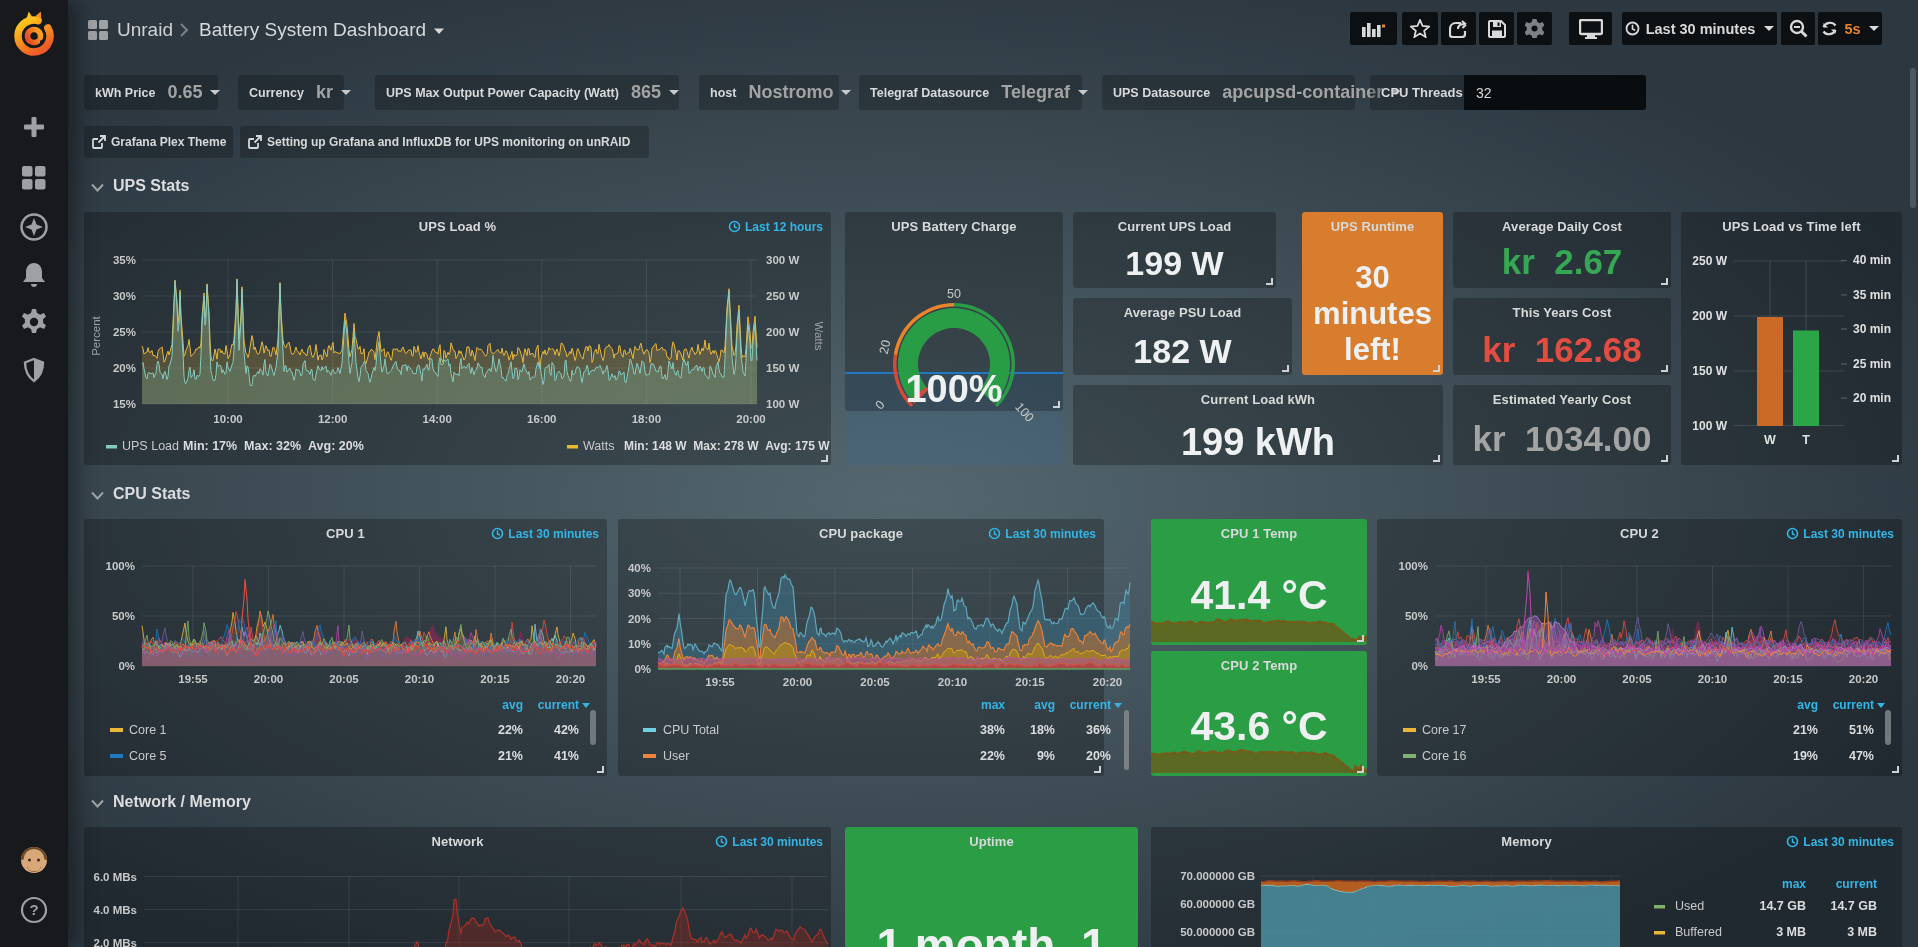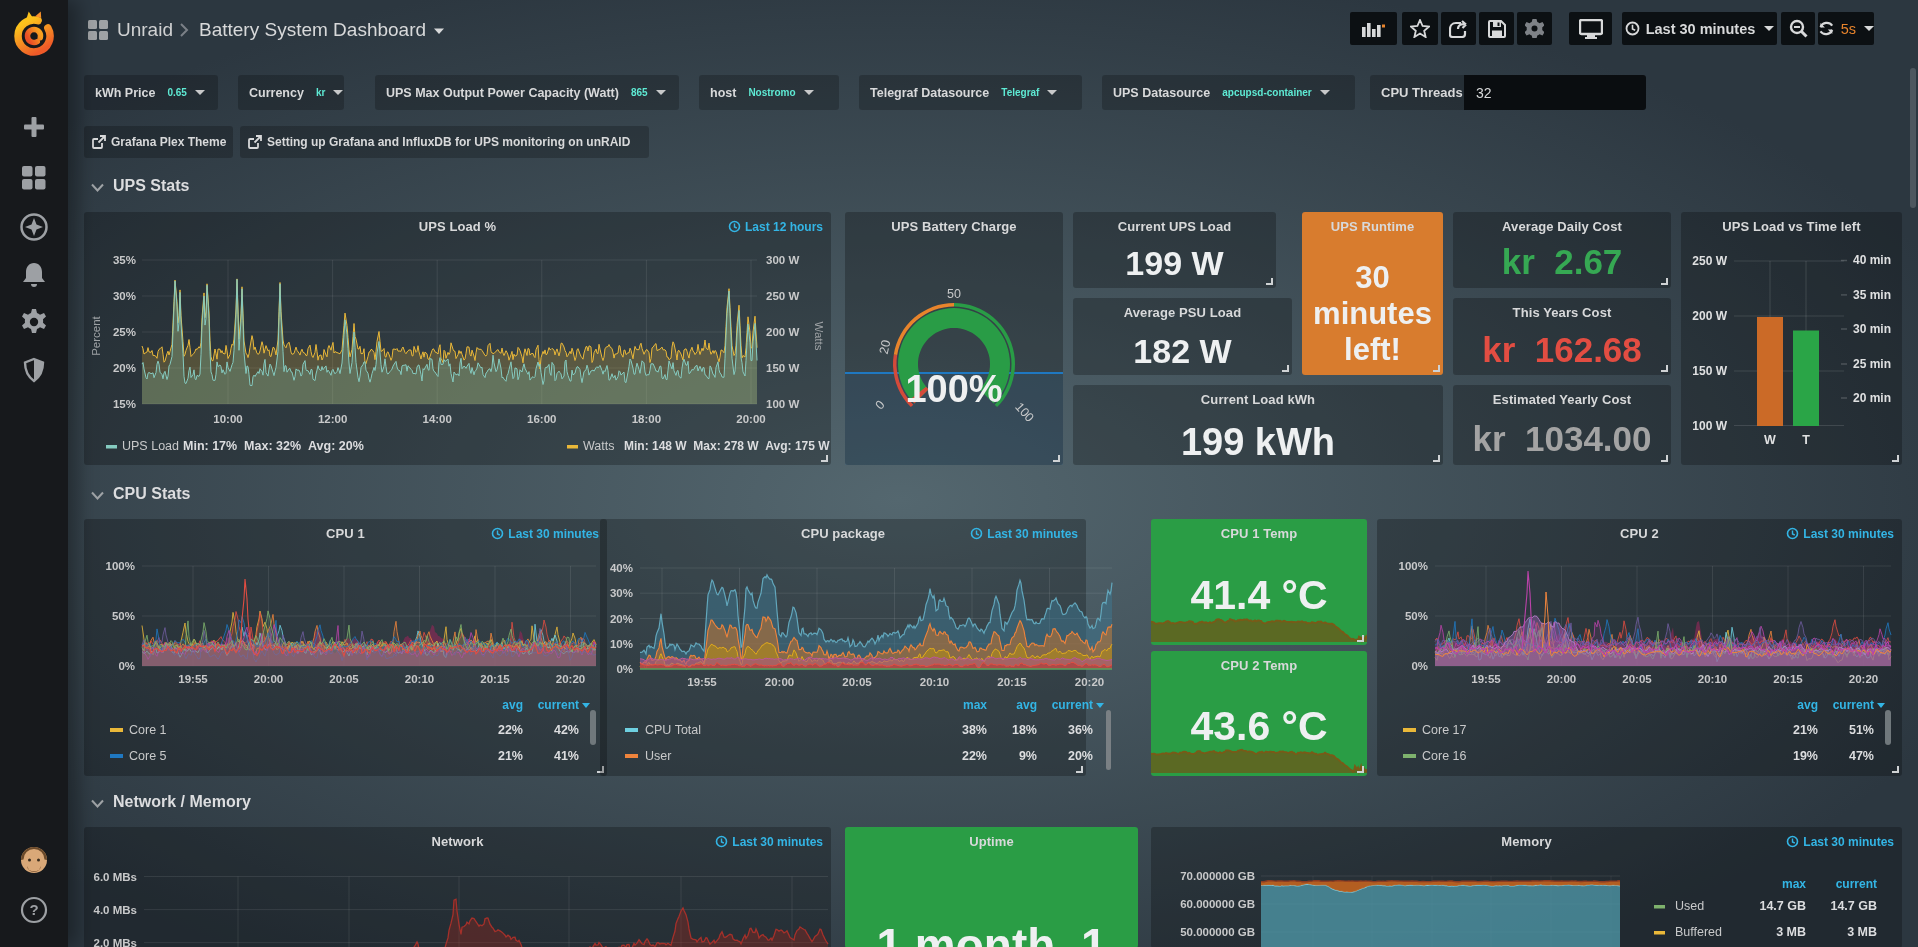--- a/index.html
+++ b/index.html
@@ -7,21 +7,21 @@
 #bg{position:absolute;inset:0;background:radial-gradient(1150px 550px at 900px 500px,#54676f 0%,#2c3740 100%)}
 #sidebar{position:absolute;left:0;top:0;width:68px;height:947px;background:#17191c;box-shadow:10px 0 18px rgba(0,0,0,0.34);z-index:50}
 .sbicon{position:absolute;left:0;width:68px;text-align:center;color:#9da0a4}
 .panel{position:absolute;background:rgba(0,0,0,0.25);border-radius:3px}
 .ptitle{position:absolute;top:7px;left:0;right:0;text-align:center;font-size:13px;font-weight:bold;color:#d8d9da;letter-spacing:0.1px}
 .trange{position:absolute;top:8px;right:8px;font-size:12px;font-weight:bold;color:#33b5e5}
 .corner{position:absolute;right:3px;bottom:3px;width:7px;height:7px;border-right:2px solid #cfd2d4;border-bottom:2px solid #cfd2d4}
 .bigval{position:absolute;left:0;right:0;text-align:center;font-weight:bold;color:#eef0f1}
 .vbox{position:absolute;height:35px;background:rgba(0,0,0,0.22);border-radius:3px;display:flex;align-items:center;padding:0 11px;white-space:nowrap}
 .vlabel{font-size:12.5px;font-weight:bold;color:#d8d9da;margin-right:12px}
-.vval{font-size:10px;font-weight:bold;color:#5eead4}
+.vval{font-size:18px;font-weight:bold;color:#a3a3a3}
 .caret{display:inline-block;width:0;height:0;border-left:5px solid transparent;border-right:5px solid transparent;border-top:5px solid #c8c9ca;margin-left:8px;vertical-align:1px}
 .lnk{position:absolute;height:32px;background:rgba(0,0,0,0.22);border-radius:3px;display:flex;align-items:center;padding:0 8px;font-size:12px;font-weight:bold;color:#d8d9da;white-space:nowrap;overflow:hidden}
 .lnk svg{flex:none}
 .sect{position:absolute;font-size:16px;font-weight:bold;color:#dcdddf}
 .navbtn{position:absolute;top:12px;height:33px;background:#0c1013;border-radius:2px;color:#d8d9da;display:flex;align-items:center;justify-content:center}
 </style></head>
 <body>
 <div id="bg"></div>
 
 <div style="position:absolute;left:68px;top:0;width:1508px;height:60px">
@@ -95,21 +95,21 @@
         <path d="M7.5,3.8 L7.5,8 L10.2,9.2" fill="none" stroke="#d8d9da" stroke-width="1.6"></path>
       </svg>
    Last 30 minutes<span class="caret" style="border-top-color:#d8d9da;margin-left:9px"></span></div>
  <div class="navbtn" style="left:1781px;width:34px">
       <svg width="19" height="19" viewBox="0 0 19 19">
         <circle cx="8" cy="8" r="6" fill="none" stroke="#d8d9da" stroke-width="2.4"></circle>
         <path d="M12.5,12.5 L17.5,17.5" stroke="#d8d9da" stroke-width="3"></path>
         <path d="M5,8 L11,8" stroke="#d8d9da" stroke-width="2"></path>
       </svg>
     </div>
- <div class="navbtn" style="left:1818px;width:56px;font-size:14.5px;font-weight:normal">
+ <div class="navbtn" style="left:1818px;width:64px;font-size:14.5px;font-weight:bold">
    <svg width="17" height="17" viewBox="0 0 17 17" style="margin-right:6px">
         <g fill="none" stroke="#d8d9da" stroke-width="2.2">
           <path d="M14.5,5.5 A7,7 0 0 0 2.5,7"></path>
           <path d="M2.5,11.5 A7,7 0 0 0 14.5,10"></path>
         </g>
         <path d="M2.5,3 L2.5,7.5 L7,7.5 Z" fill="#d8d9da"></path>
         <path d="M14.5,14 L14.5,9.5 L10,9.5 Z" fill="#d8d9da"></path>
       </svg>
    <span style="color:#e8842c">5s</span>
       <span class="caret" style="border-top-color:#d8d9da;margin-left:8px"></span>
@@ -214,21 +214,21 @@
       <text x="731" y="124" fill="#9fa3a6" font-size="11.5" text-anchor="middle" transform="rotate(90 731 124)">Watts</text>
       <rect x="22" y="233" width="11" height="3.5" fill="#85cbc0"></rect>
       <text x="38" y="238" fill="#c8c9ca" font-size="12.5">UPS Load</text>
       <text x="99" y="238" fill="#dcdddf" font-size="12.5" font-weight="bold">Min: 17%&nbsp;&nbsp;Max: 32%&nbsp;&nbsp;Avg: 20%</text>
       <rect x="483" y="233" width="11" height="3.5" fill="#eab839"></rect>
       <text x="499" y="238" fill="#c8c9ca" font-size="12.5">Watts</text>
       <text x="540" y="238" fill="#dcdddf" font-size="12" font-weight="bold">Min: 148 W&nbsp;&nbsp;Max: 278 W&nbsp;&nbsp;Avg: 175 W</text>
     </svg>
     <div class="corner"></div>
   </div>
-<div class="panel " style="left:845px;top:212px;width:218px;height:253px;">
+<div class="panel " style="left:845px;top:212px;width:218px;height:199px;">
     <div class="ptitle" style="">UPS Battery Charge</div>
     <svg width="218" height="253" viewBox="0 0 218 253" style="position:absolute;left:0;top:0">
       <rect x="0" y="161" width="218" height="92" fill="rgba(31,120,193,0.10)"></rect>
       <line x1="0" y1="161" x2="218" y2="161" stroke="#1f78c1" stroke-width="2"></line>
       <path d="M69.4,191.6 L66.1,188.0 L63.1,184.1 L60.5,180.0 L58.2,175.7 L56.4,171.2 L54.9,166.5 L53.9,161.7 L53.2,156.9 L53.0,152.0 L53.2,147.1 L53.9,142.3 L54.9,137.5 L56.4,132.8 L58.2,128.3 L60.5,124.0 L63.1,119.9 L66.1,116.0 L69.4,112.4 L73.0,109.1 L76.9,106.1 L81.0,103.5 L85.3,101.2 L89.8,99.4 L94.5,97.9 L99.3,96.9 L104.1,96.2 L109.0,96.0 L113.9,96.2 L118.7,96.9 L123.5,97.9 L128.2,99.4 L132.7,101.2 L137.0,103.5 L141.1,106.1 L145.0,109.1 L148.6,112.4 L151.9,116.0 L154.9,119.9 L157.5,124.0 L159.8,128.3 L161.6,132.8 L163.1,137.5 L164.1,142.3 L164.8,147.1 L165.0,152.0 L164.8,156.9 L164.1,161.7 L163.1,166.5 L161.6,171.2 L159.8,175.7 L157.5,180.0 L154.9,184.1 L151.9,188.0 L148.6,191.6 L134.5,177.5 L136.6,175.1 L138.5,172.6 L140.2,170.0 L141.6,167.2 L142.8,164.3 L143.8,161.3 L144.5,158.3 L144.9,155.1 L145.0,152.0 L144.9,148.9 L144.5,145.7 L143.8,142.7 L142.8,139.7 L141.6,136.8 L140.2,134.0 L138.5,131.4 L136.6,128.9 L134.5,126.5 L132.1,124.4 L129.6,122.5 L127.0,120.8 L124.2,119.4 L121.3,118.2 L118.3,117.2 L115.3,116.5 L112.1,116.1 L109.0,116.0 L105.9,116.1 L102.7,116.5 L99.7,117.2 L96.7,118.2 L93.8,119.4 L91.0,120.8 L88.4,122.5 L85.9,124.4 L83.5,126.5 L81.4,128.9 L79.5,131.4 L77.8,134.0 L76.4,136.8 L75.2,139.7 L74.2,142.7 L73.5,145.7 L73.1,148.9 L73.0,152.0 L73.1,155.1 L73.5,158.3 L74.2,161.3 L75.2,164.3 L76.4,167.2 L77.8,170.0 L79.5,172.6 L81.4,175.1 L83.5,177.5 Z" fill="#299c46"></path>
       <path d="M69.4,191.6 L67.4,189.5 L65.5,187.2 L81.0,174.7 L82.2,176.1 L83.5,177.5 Z" fill="#d44a3a"></path>
       <path d="M65.9,195.1 L62.0,190.9 L58.5,186.3 L55.5,181.4 L53.0,176.2 L51.0,170.9 L49.5,165.3 L48.5,159.6 L48.0,153.9 L48.1,148.2 L48.8,142.5 L52.2,143.0 L51.6,148.4 L51.5,153.8 L52.0,159.2 L52.9,164.5 L54.3,169.8 L56.2,174.8 L58.6,179.7 L61.4,184.3 L64.7,188.7 L68.3,192.7 Z" fill="#d44a3a"></path>
       <path d="M48.8,142.5 L49.8,137.2 L51.4,132.0 L53.4,127.0 L55.8,122.2 L58.6,117.6 L61.8,113.3 L65.4,109.3 L69.4,105.6 L73.6,102.3 L78.2,99.4 L82.9,96.9 L87.9,94.8 L93.0,93.1 L98.3,91.9 L103.6,91.2 L109.0,91.0 L109.0,94.5 L103.9,94.7 L98.9,95.4 L93.9,96.5 L89.1,98.1 L84.4,100.0 L79.9,102.4 L75.7,105.2 L71.7,108.3 L67.9,111.7 L64.6,115.5 L61.5,119.6 L58.8,123.9 L56.5,128.4 L54.7,133.2 L53.2,138.0 L52.2,143.0 Z" fill="#e8842c"></path>
       <path d="M109.0,91.0 L114.3,91.2 L119.6,91.9 L124.8,93.1 L129.9,94.7 L134.8,96.7 L139.5,99.2 L144.0,102.0 L148.2,105.3 L152.1,108.9 L155.7,112.8 L159.0,117.0 L161.8,121.5 L164.3,126.2 L166.3,131.1 L167.9,136.2 L169.1,141.4 L169.8,146.7 L170.0,152.0 L169.8,157.3 L169.1,162.6 L167.9,167.8 L166.3,172.9 L164.3,177.8 L161.8,182.5 L159.0,187.0 L155.7,191.2 L152.1,195.1 L149.7,192.7 L153.0,189.0 L156.1,185.0 L158.8,180.8 L161.1,176.3 L163.0,171.7 L164.5,166.9 L165.6,162.0 L166.3,157.0 L166.5,152.0 L166.3,147.0 L165.6,142.0 L164.5,137.1 L163.0,132.3 L161.1,127.7 L158.8,123.2 L156.1,119.0 L153.0,115.0 L149.7,111.3 L146.0,108.0 L142.0,104.9 L137.8,102.2 L133.3,99.9 L128.7,98.0 L123.9,96.5 L119.0,95.4 L114.0,94.7 L109.0,94.5 Z" fill="#299c46"></path>
       <text x="35" y="197" fill="#c8c9ca" font-size="12.5" text-anchor="middle" transform="rotate(-48 35 193)">0</text>
@@ -355,21 +355,21 @@
       <text x="439" y="215" fill="#dcdddf" font-size="12.5" font-weight="bold" text-anchor="end">22%</text>
       <text x="495" y="215" fill="#dcdddf" font-size="12.5" font-weight="bold" text-anchor="end">42%</text>
       <rect x="26" y="235" width="13" height="4" fill="#1f78c1"></rect>
       <text x="45" y="241" fill="#c8c9ca" font-size="12.5">Core 5</text>
       <text x="439" y="241" fill="#dcdddf" font-size="12.5" font-weight="bold" text-anchor="end">21%</text>
       <text x="495" y="241" fill="#dcdddf" font-size="12.5" font-weight="bold" text-anchor="end">41%</text>
       <rect x="506" y="191" width="6" height="35" rx="3" fill="#70787c"></rect>
     </svg>
     <div class="corner"></div>
   </div>
-<div class="panel " style="left:600px;top:519px;width:486px;height:257px;">
+<div class="panel " style="left:618px;top:519px;width:486px;height:257px;">
     <div class="ptitle" style="">CPU package</div>
     <div class="trange"><svg width="13" height="13" style="vertical-align:-2px;margin-right:4px" viewBox="0 0 13 13">
         <circle cx="6.5" cy="6.5" r="5" fill="none" stroke="#33b5e5" stroke-width="1.6"></circle>
         <path d="M6.5,3.4 L6.5,7 L8.8,8" fill="none" stroke="#33b5e5" stroke-width="1.4"></path>
       </svg>Last 30 minutes</div>
     <svg width="523" height="257" viewBox="0 0 523 257" style="position:absolute;left:0;top:0">
       <line x1="40" y1="49.0" x2="512" y2="49.0" stroke="rgba(255,255,255,0.09)" stroke-width="1"></line>
       <line x1="40" y1="74.2" x2="512" y2="74.2" stroke="rgba(255,255,255,0.09)" stroke-width="1"></line>
       <line x1="40" y1="99.5" x2="512" y2="99.5" stroke="rgba(255,255,255,0.09)" stroke-width="1"></line>
       <line x1="40" y1="124.8" x2="512" y2="124.8" stroke="rgba(255,255,255,0.09)" stroke-width="1"></line>

